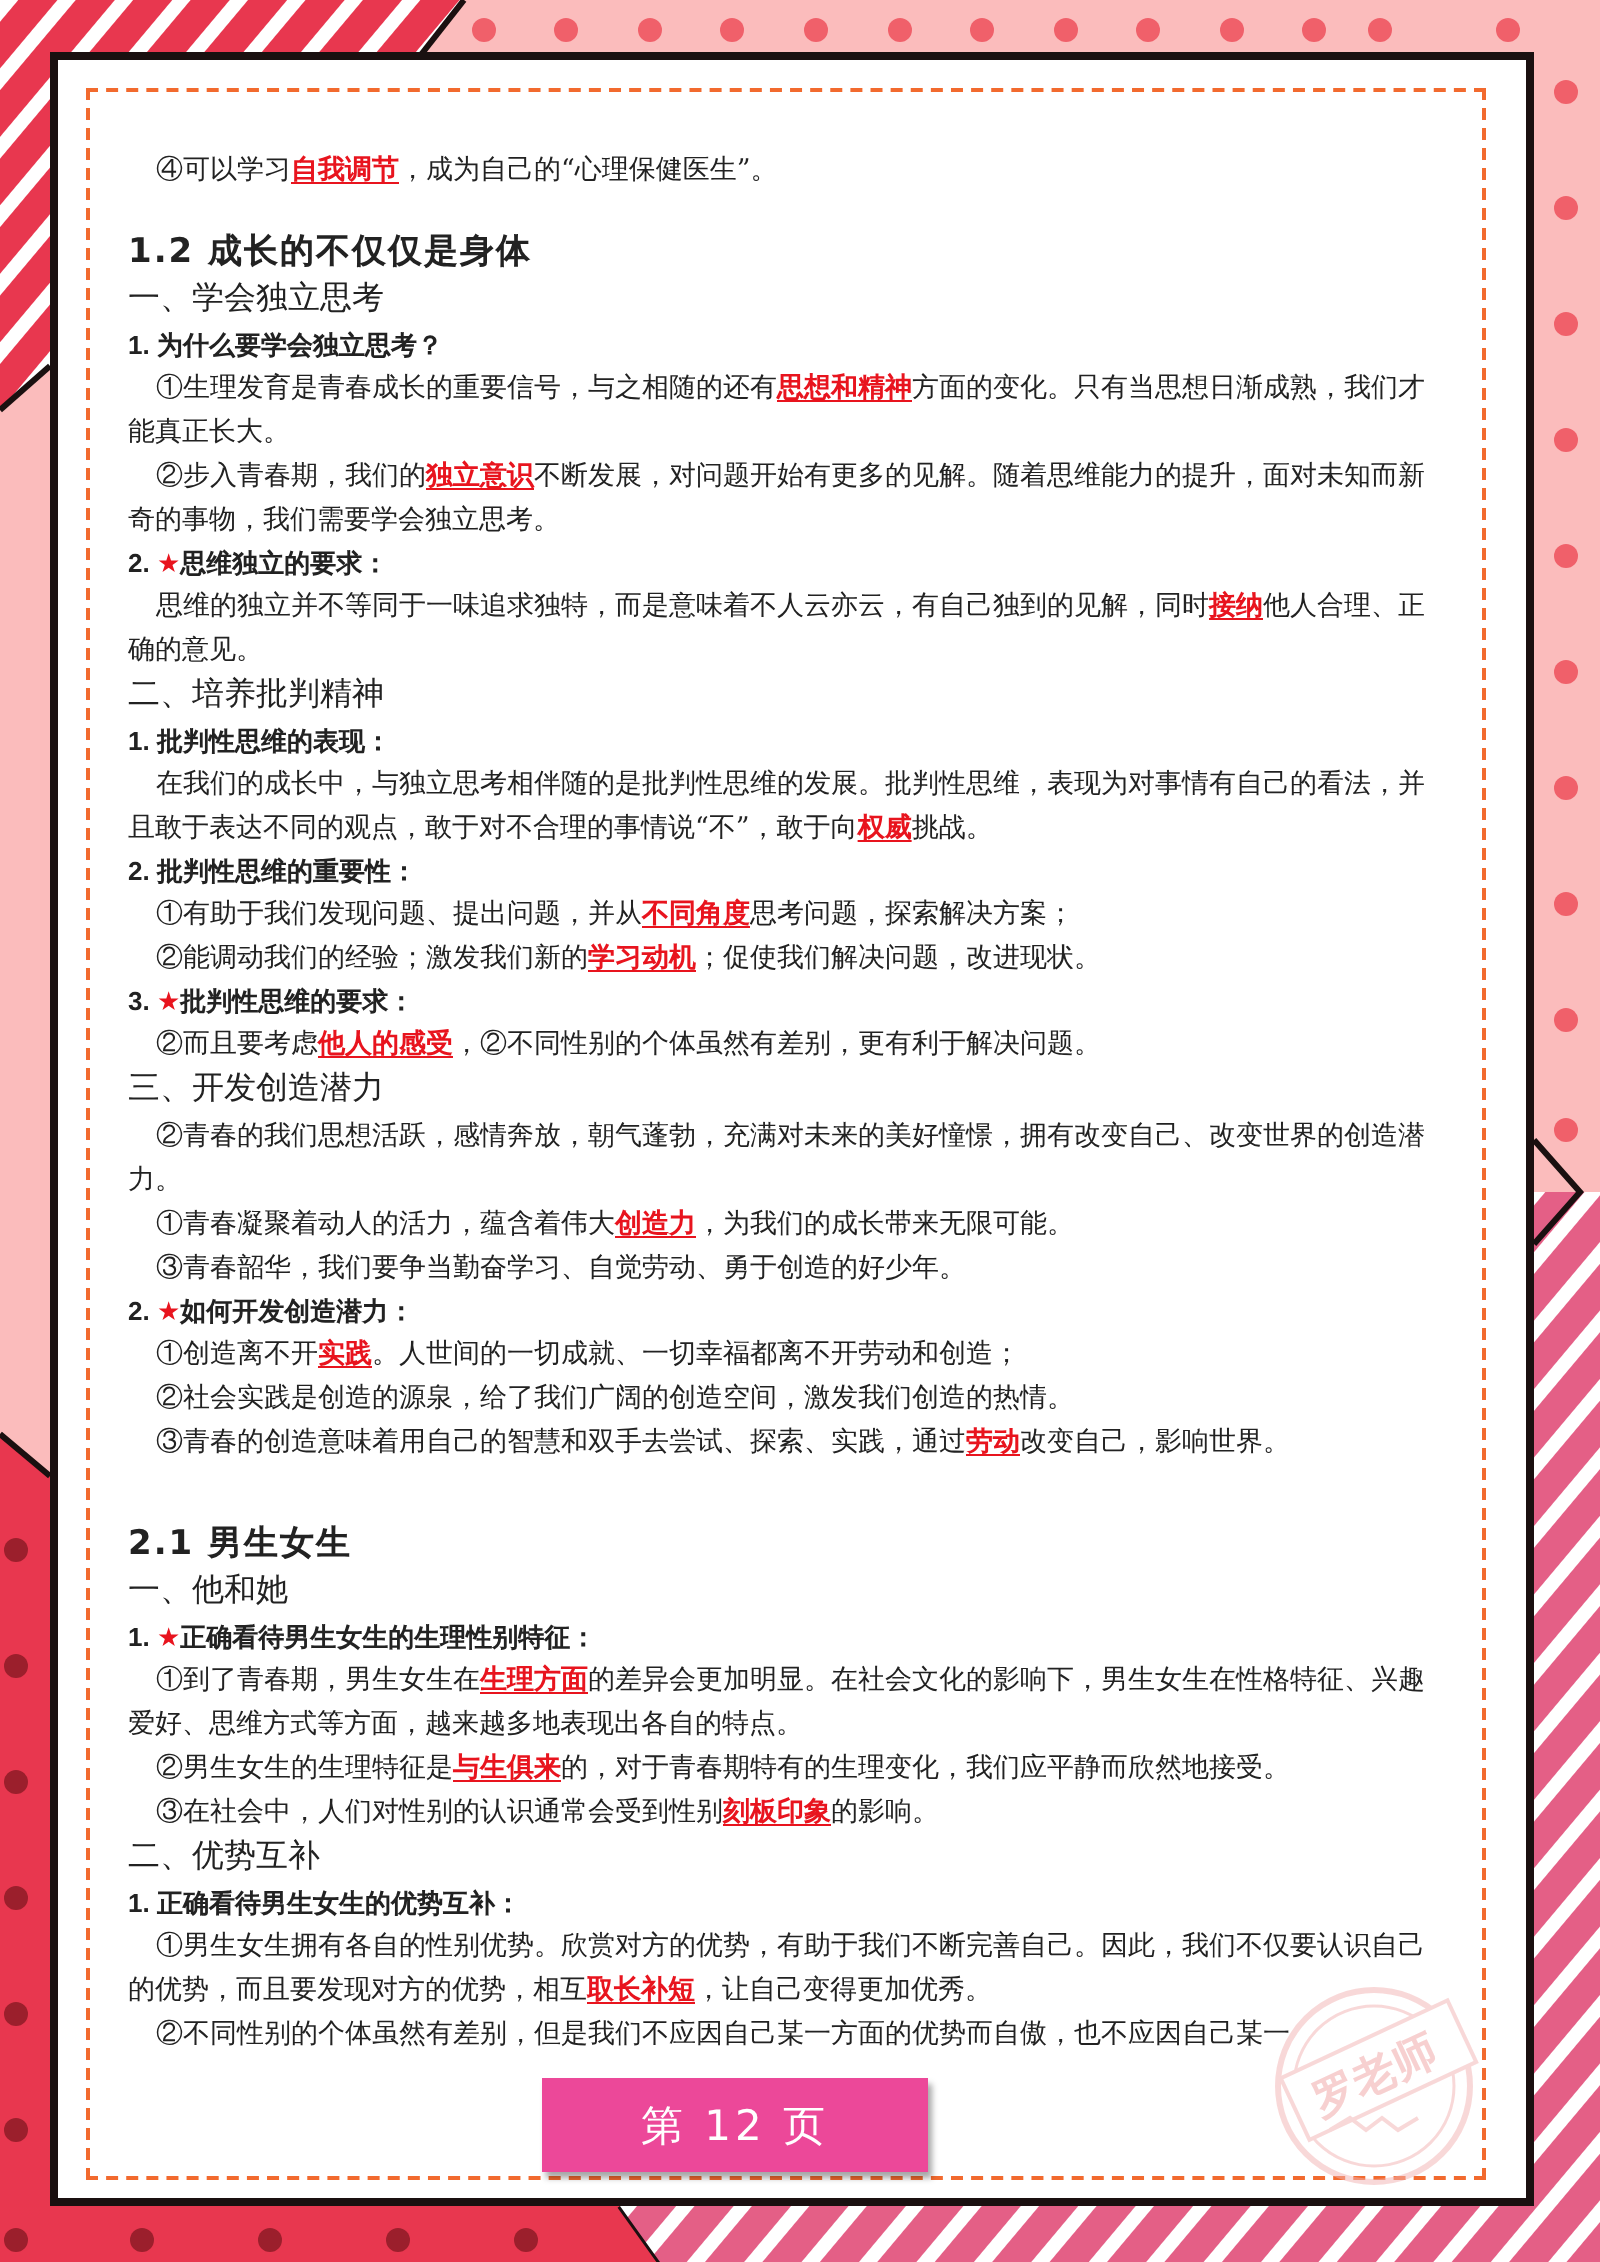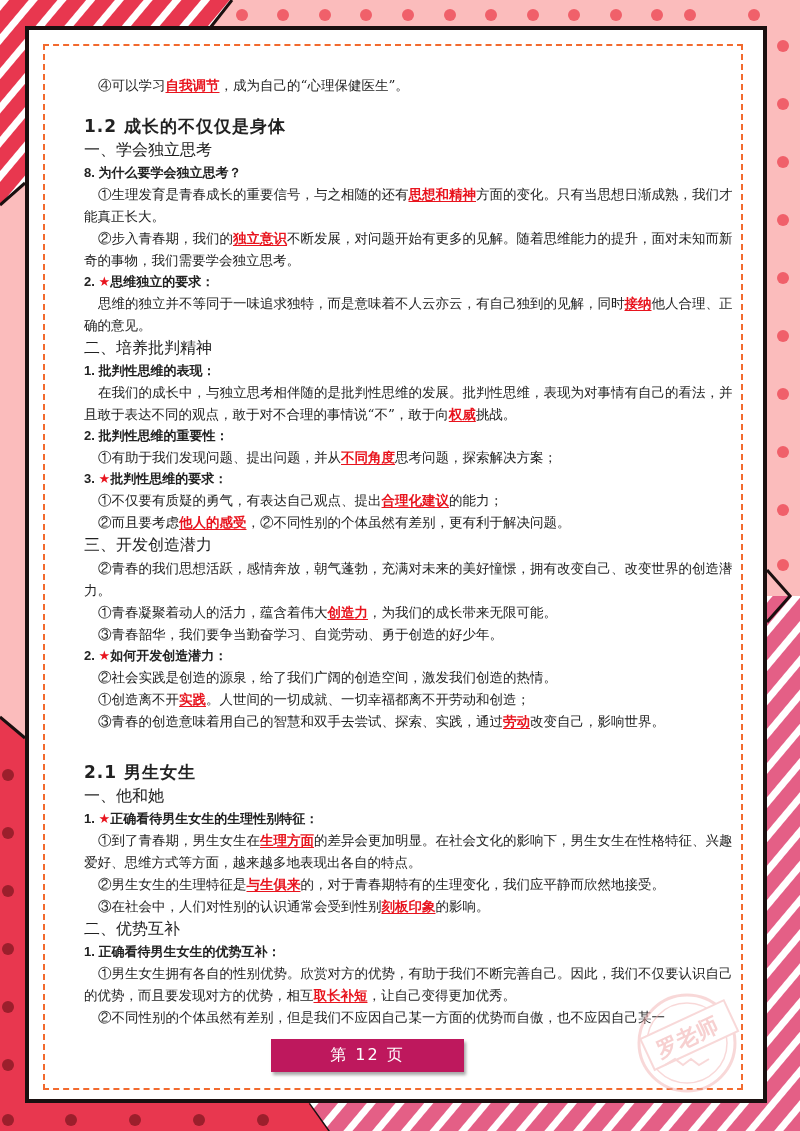--- a/index.html
+++ b/index.html
@@ -1,28 +1,28 @@
 <!DOCTYPE html>
 <html><head>
 <meta charset="utf-8">
 <style>
   html, body { margin:0; padding:0; }
   body { width:800px; height:1131px; position:relative; overflow:hidden; background:#fbbcbc; font-family:"DejaVu Serif","Liberation Serif",serif; }
   .bg { position:absolute; inset:0; }
   .frame { position:absolute; left:25px; top:26px; width:742px; height:1077px; background:#fff; border:4px solid #1a1010; box-sizing:border-box; }
   .dashed { position:absolute; left:43px; top:44px; width:700px; height:1046px; border:2px dashed #f26a2e; box-sizing:border-box; }
-  .content { position:absolute; left:84px; top:70px; width:660px; font-size:13.5px; color:#222; line-height:22px; }
+  .content { position:absolute; left:64px; top:70px; width:660px; font-size:13.5px; color:#222; line-height:22px; }
   .p { text-indent:14px; margin:0; }
   .kw { color:#e8141e; font-weight:bold; text-decoration:underline; text-underline-offset:2px; }
   .title { text-align:left; font-family:"DejaVu Sans","Liberation Sans",sans-serif; font-weight:bold; font-size:17px; margin:18px 0 0 0; line-height:24px; letter-spacing:1px; }
   .h1 { font-family:"Liberation Sans","DejaVu Sans",sans-serif; font-size:16px; font-weight:normal; line-height:24px; margin:0; }
   .h2 { font-family:"Liberation Sans","DejaVu Sans",sans-serif; font-size:13px; font-weight:bold; line-height:20px; margin:1px 0 0 0; }
   .star { color:#e8141e; }
   .gap { height:10px; }
-  .badge { position:absolute; left:271px; top:1039px; width:193px; height:33px; background:#be185d; color:#fff; font-family:"DejaVu Sans","Liberation Sans",sans-serif; font-size:16px; display:flex; align-items:center; justify-content:center; box-shadow:2px 3px 3px rgba(0,0,0,0.35); letter-spacing:2px; }
+  .badge { position:absolute; left:271px; top:1039px; width:193px; height:47px; background:#ec4899; color:#fff; font-family:"DejaVu Sans","Liberation Sans",sans-serif; font-size:21px; display:flex; align-items:center; justify-content:center; box-shadow:2px 3px 3px rgba(0,0,0,0.35); letter-spacing:2px; }
   .stamp { position:absolute; left:625px; top:985px; width:120px; height:110px; opacity:0.5; }
 </style>
 </head>
 <body>
 
 <svg class="bg" width="800" height="1131" viewBox="0 0 800 1131" xmlns="http://www.w3.org/2000/svg">
   <defs>
     <pattern id="stripesRed" patternUnits="userSpaceOnUse" width="22" height="22" patternTransform="rotate(40)">
       <rect width="22" height="22" fill="#e8374f"></rect>
       <rect width="7" height="22" fill="#ffffff"></rect>
@@ -89,40 +89,40 @@
 <div class="frame"></div>
 <div class="dashed"></div>
 
 <div class="content" id="content">
   <p class="p" style="margin-top:4px;">
     <span>④可以学习</span><span class="kw">自我调节</span><span>，成为自己的“心理保健医生”。</span>
   </p>
   <div id="sections">
       <div class="title">1.2 成长的不仅仅是身体</div>
       <div class="h1">一、学会独立思考</div>
-      <div class="h2"><span>8. 为什么要学会独立思考？</span></div>
+      <div class="h2"><span>1. 为什么要学会独立思考？</span></div>
       <p class="p"><span>①生理发育是青春成长的重要信号，与之相随的还有</span><span class="kw">思想和精神</span><span>方面的变化。只有当思想日渐成熟，我们才能真正长大。</span></p>
       <p class="p"><span>②步入青春期，我们的</span><span class="kw">独立意识</span><span>不断发展，对问题开始有更多的见解。随着思维能力的提升，面对未知而新奇的事物，我们需要学会独立思考。</span></p>
       <div class="h2"><span>2. </span><span class="star">★</span><span>思维独立的要求：</span></div>
       <p class="p"><span>思维的独立并不等同于一味追求独特，而是意味着不人云亦云，有自己独到的见解，同时</span><span class="kw">接纳</span><span>他人合理、正确的意见。</span></p>
       <div class="h1">二、培养批判精神</div>
       <div class="h2"><span>1. 批判性思维的表现：</span></div>
       <p class="p"><span>在我们的成长中，与独立思考相伴随的是批判性思维的发展。批判性思维，表现为对事情有自己的看法，并且敢于表达不同的观点，敢于对不合理的事情说“不”，敢于向</span><span class="kw">权威</span><span>挑战。</span></p>
       <div class="h2"><span>2. 批判性思维的重要性：</span></div>
       <p class="p"><span>①有助于我们发现问题、提出问题，并从</span><span class="kw">不同角度</span><span>思考问题，探索解决方案；</span></p>
+      <p class="p"><span>②能调动我们的经验；激发我们新的</span><span class="kw">学习动机</span><span>；促使我们解决问题，改进现状。</span></p>
       <div class="h2"><span>3. </span><span class="star">★</span><span>批判性思维的要求：</span></div>
-      <p class="p"><span>①不仅要有质疑的勇气，有表达自己观点、提出</span><span class="kw">合理化建议</span><span>的能力；</span></p>
       <p class="p"><span>②而且要考虑</span><span class="kw">他人的感受</span><span>，②不同性别的个体虽然有差别，更有利于解决问题。</span></p>
       <div class="h1">三、开发创造潜力</div>
       <p class="p"><span>②青春的我们思想活跃，感情奔放，朝气蓬勃，充满对未来的美好憧憬，拥有改变自己、改变世界的创造潜力。</span></p>
       <p class="p"><span>①青春凝聚着动人的活力，蕴含着伟大</span><span class="kw">创造力</span><span>，为我们的成长带来无限可能。</span></p>
       <p class="p"><span>③青春韶华，我们要争当勤奋学习、自觉劳动、勇于创造的好少年。</span></p>
       <div class="h2"><span>2. </span><span class="star">★</span><span>如何开发创造潜力：</span></div>
+      <p class="p"><span>①创造离不开</span><span class="kw">实践</span><span>。人世间的一切成就、一切幸福都离不开劳动和创造；</span></p>
       <p class="p"><span>②社会实践是创造的源泉，给了我们广阔的创造空间，激发我们创造的热情。</span></p>
-      <p class="p"><span>①创造离不开</span><span class="kw">实践</span><span>。人世间的一切成就、一切幸福都离不开劳动和创造；</span></p>
       <p class="p"><span>③青春的创造意味着用自己的智慧和双手去尝试、探索、实践，通过</span><span class="kw">劳动</span><span>改变自己，影响世界。</span></p>
       <div class="gap"></div>
       <div class="title">2.1  男生女生</div>
       <div class="h1">一、他和她</div>
       <div class="h2"><span>1. </span><span class="star">★</span><span>正确看待男生女生的生理性别特征：</span></div>
       <p class="p"><span>①到了青春期，男生女生在</span><span class="kw">生理方面</span><span>的差异会更加明显。在社会文化的影响下，男生女生在性格特征、兴趣爱好、思维方式等方面，越来越多地表现出各自的特点。</span></p>
       <p class="p"><span>②男生女生的生理特征是</span><span class="kw">与生俱来</span><span>的，对于青春期特有的生理变化，我们应平静而欣然地接受。</span></p>
       <p class="p"><span>③在社会中，人们对性别的认识通常会受到性别</span><span class="kw">刻板印象</span><span>的影响。</span></p>
       <div class="h1">二、优势互补</div>
       <div class="h2"><span>1. 正确看待男生女生的优势互补：</span></div>

